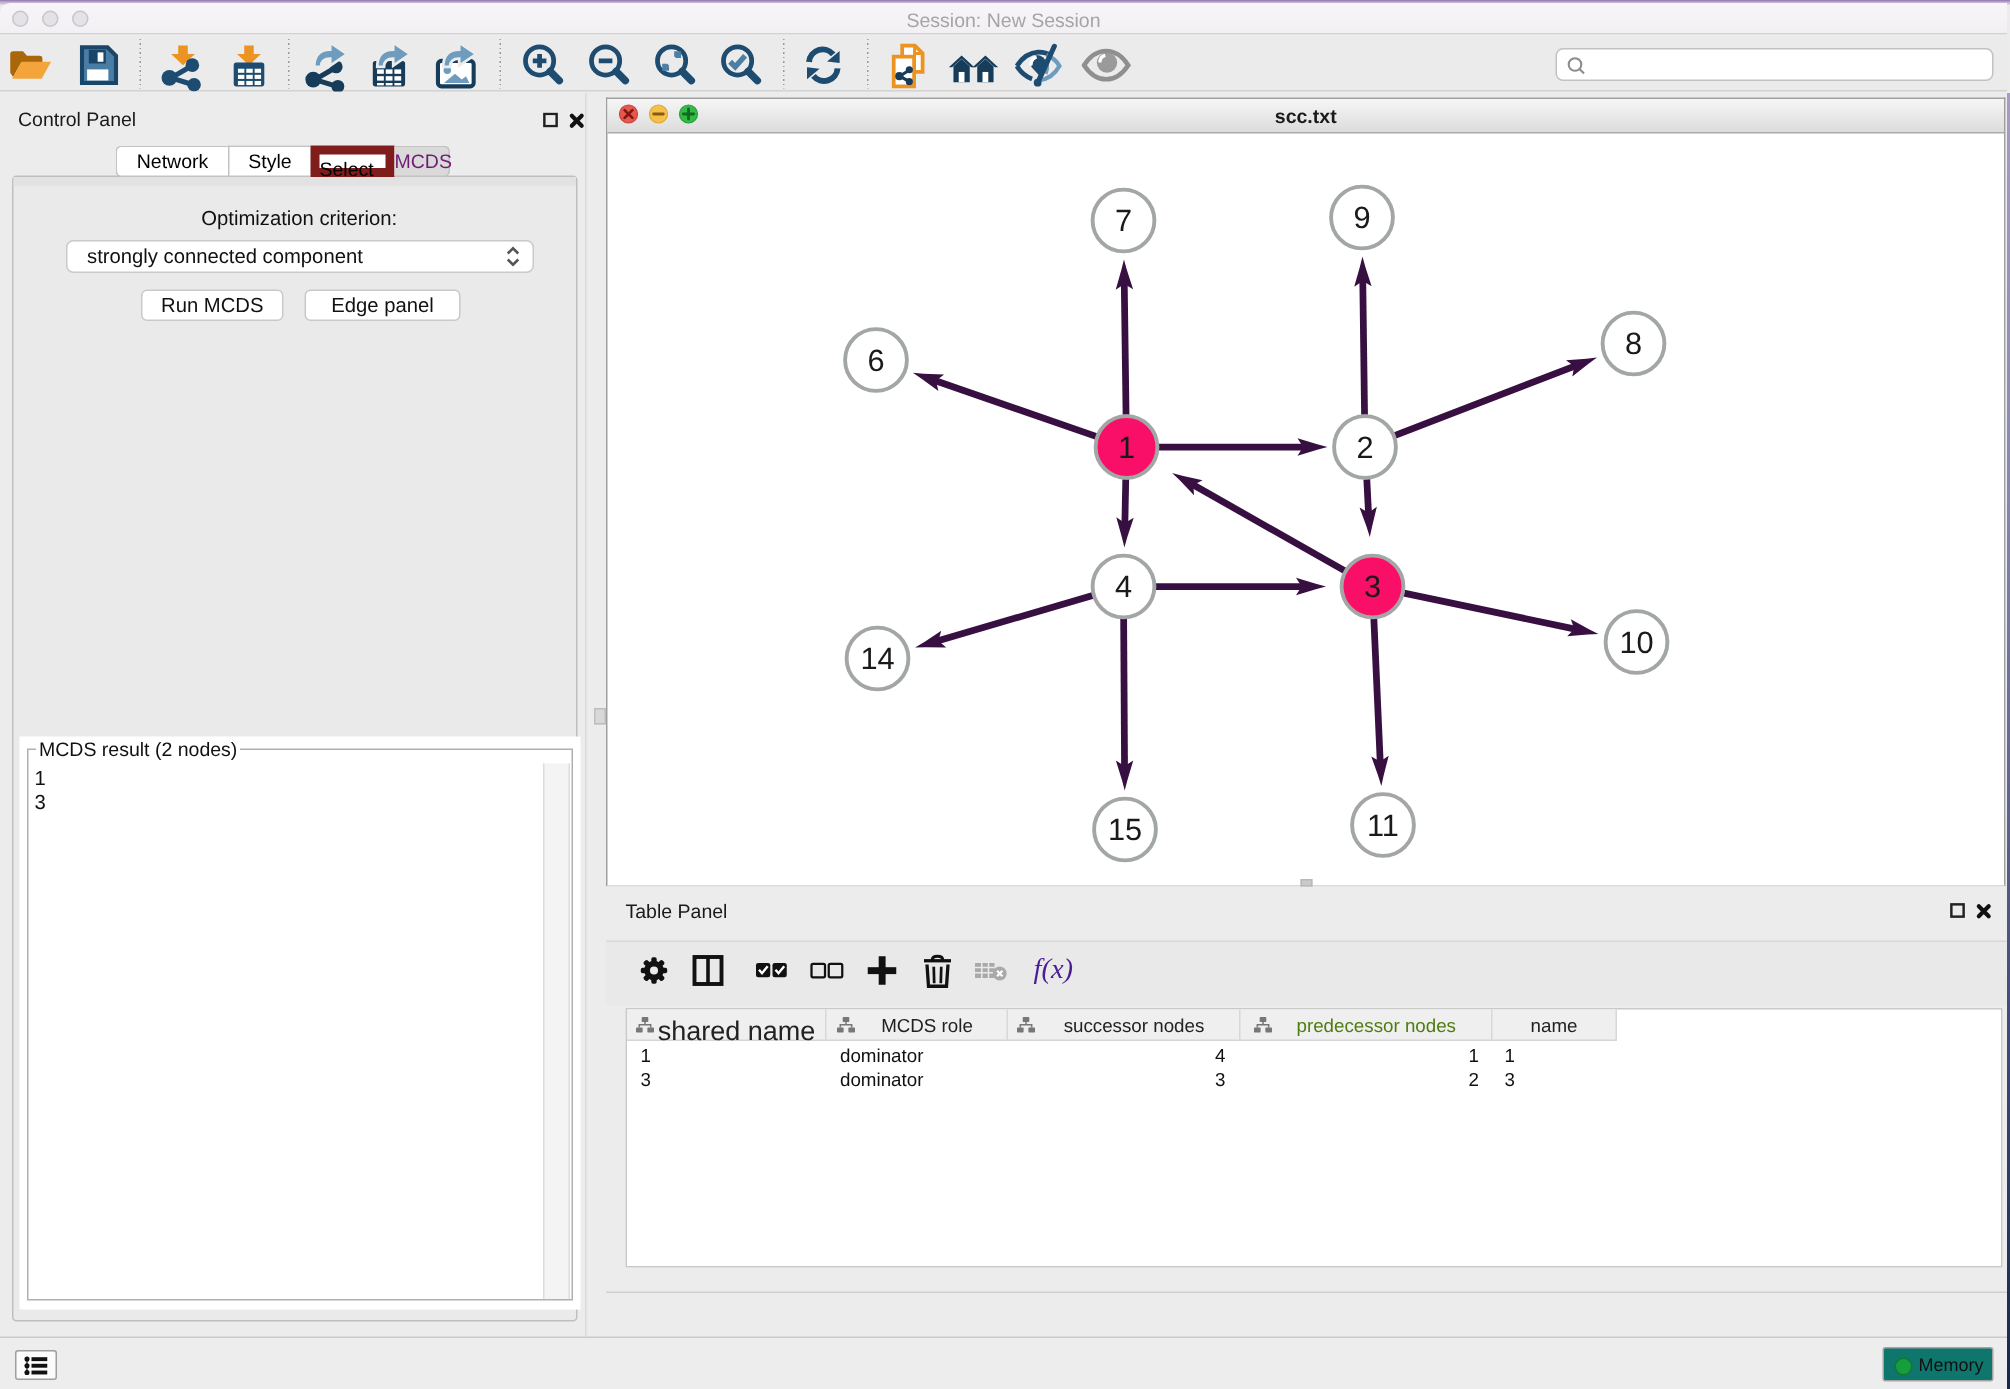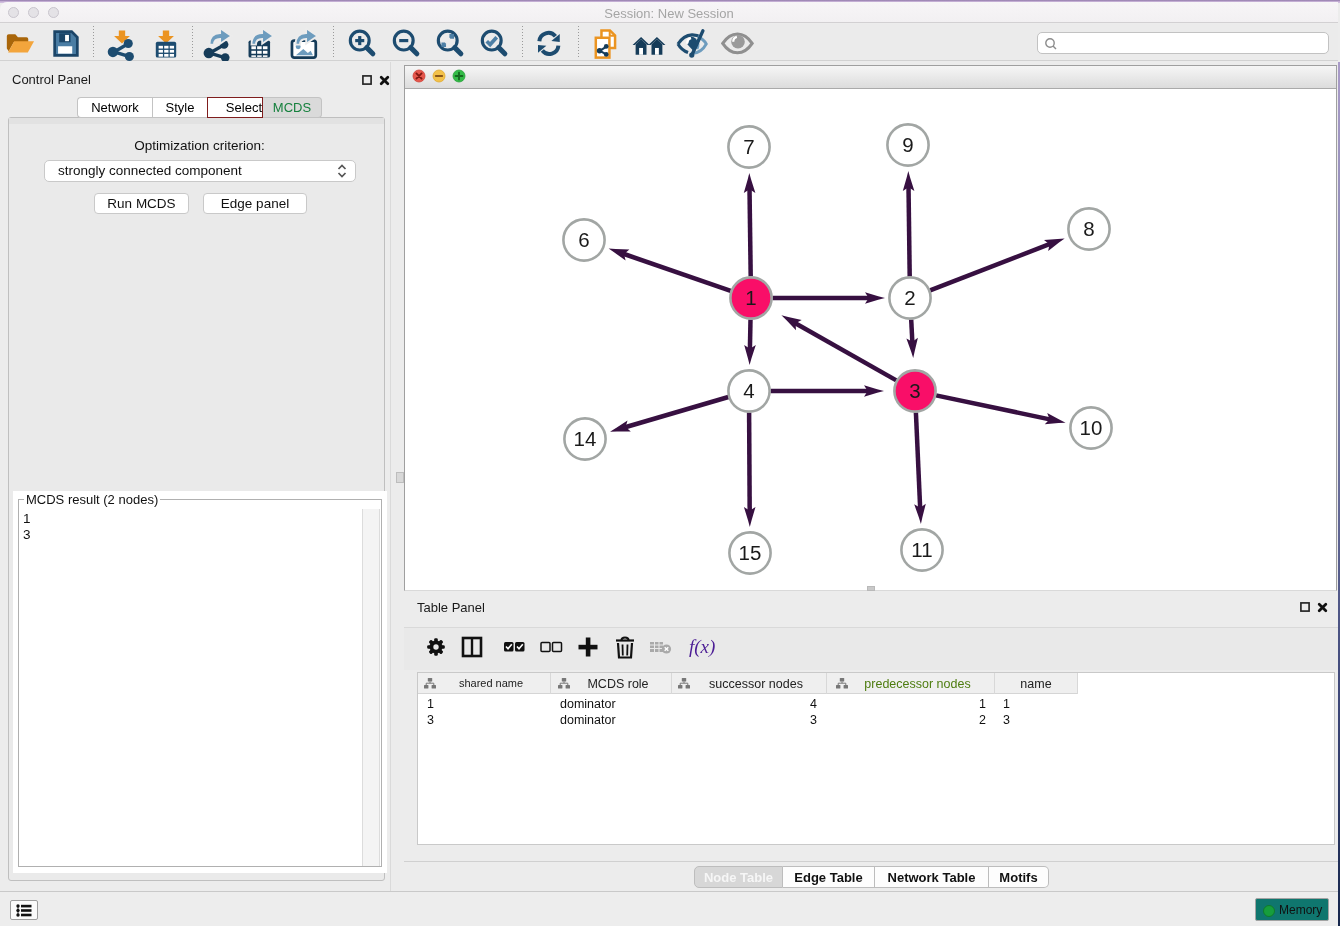--- a/index.html
+++ b/index.html
@@ -205,22 +205,22 @@
  <svg width="11" height="11" viewBox="0 0 12 12" style="position:absolute;left:379px;top:13px">
       <path d="M2.4 2.4 L9.6 9.6 M9.6 2.4 L2.4 9.6" stroke="#111" stroke-width="3" stroke-linecap="round"></path>
     </svg>
 
  <div class="abs" style="left:8px;top:55px;width:377px;height:764px;border:1px solid #bfbfbf;background:#eaeaea;border-radius:3px"></div>
  <div class="abs" style="left:9px;top:56px;width:375px;height:6px;background:#e2e2e2"></div>
 
  <div class="abs" style="left:77px;top:35px;height:21px;display:flex;font-size:13px">
   <div style="width:75px;background:#fff;border:1px solid #c3c3c3;border-right:none;border-radius:4px 0 0 4px;text-align:center;line-height:20px">Network</div>
   <div style="width:55px;background:#fff;border:1px solid #c3c3c3;border-right:none;text-align:center;line-height:20px">Style</div>
-  <div style="width:56px;background:#fff;border:1px solid #7f1d1d;text-align:right;line-height:20px">Select</div>
-  <div style="width:59px;background:#dadada;border:1px solid #c3c3c3;border-left:none;border-radius:0 4px 4px 0;text-align:center;line-height:20px;color:#15803d">MCDS</div>
+  <div style="width:56px;background:#fff;border:6px solid #7f1d1d;text-align:left;line-height:20px">Select</div>
+  <div style="width:37px;background:#dadada;border:1px solid #c3c3c3;border-left:none;border-radius:0 4px 4px 0;text-align:left;line-height:20px;color:#701a75">MCDS</div>
  </div>
  <div class="abs" style="left:44px;top:98px;width:312px;height:22px;background:#fff;border:1px solid #c9c9c9;border-radius:5px;font-size:13.5px;color:#111;line-height:20px;padding-left:13px">strongly connected component
   <svg width="10" height="14" viewBox="0 0 10 14" style="position:absolute;right:8px;top:3px">
         <path d="M1.5 5 L5 1.5 L8.5 5" fill="none" stroke="#555" stroke-width="1.7"></path>
         <path d="M1.5 9 L5 12.5 L8.5 9" fill="none" stroke="#555" stroke-width="1.7"></path>
       </svg>
  </div>
  <div class="abs" style="left:0;top:76px;width:391px;text-align:center;font-size:13.5px;color:#111"><span style="margin-left:8px">Optimization criterion:</span></div>
  <div class="abs" style="left:94px;top:131px;width:95px;height:21px;background:#fff;border:1px solid #c9c9c9;border-radius:4px;font-size:13.5px;text-align:center;line-height:19px;color:#111">Run MCDS</div>
  <div class="abs" style="left:203px;top:131px;width:104px;height:21px;background:#fff;border:1px solid #c9c9c9;border-radius:4px;font-size:13.5px;text-align:center;line-height:19px;color:#111">Edge panel</div>
@@ -230,20 +230,21 @@
  <div class="abs" style="left:24px;top:430px;font-size:13px;color:#111;background:#fff;padding:0 2px">MCDS result (2 nodes)</div>
  <div class="abs" style="left:23px;top:449px;font-size:13.5px;color:#111;line-height:15.5px">1<br>3</div>
  <div class="abs" style="left:362px;top:447px;width:18px;height:357px;background:#f4f4f4;border-left:1px solid #dcdcdc;border-right:1px solid #dcdcdc"></div>
 </div>
 <div class="abs" style="left:390px;top:62px;width:1px;height:829px;background:#dadada"></div>
 
 <div class="abs" style="left:396px;top:472px;width:8px;height:11px;background:#d8d8d8;border:1px solid #bdbdbd"></div>
 
 <div class="abs" style="left:404px;top:65px;width:933px;height:526px;border:1px solid #9f9f9f;border-bottom-color:#d9d9d9;background:#fff">
  <div class="abs" style="left:0;top:0;width:931px;height:23px;background:linear-gradient(#f6f6f6,#dcdcdc);border-bottom:1px solid #aaa">
+  <div style="text-align:center;font-size:13px;font-weight:bold;color:#1a1a1a;padding-top:4px">scc.txt</div>
   <svg width="14" height="14" viewBox="0 0 14 14" style="position:absolute;left:7px;top:3px">
         <circle cx="7" cy="7" r="6" fill="#e6574c" stroke="#ce4138" stroke-width="0.8"></circle>
         <path d="M4.4 4.4 L9.6 9.6 M9.6 4.4 L4.4 9.6" stroke="#801812" stroke-width="1.8" stroke-linecap="round"></path>
       </svg>
   <svg width="14" height="14" viewBox="0 0 14 14" style="position:absolute;left:27px;top:3px">
         <circle cx="7" cy="7" r="6" fill="#f3c14a" stroke="#dfa92f" stroke-width="0.8"></circle>
         <line x1="3.8" y1="7" x2="10.2" y2="7" stroke="#89571a" stroke-width="1.9" stroke-linecap="round"></line>
       </svg>
   <svg width="14" height="14" viewBox="0 0 14 14" style="position:absolute;left:47px;top:3px">
         <circle cx="7" cy="7" r="6" fill="#33bb47" stroke="#27a03a" stroke-width="0.8"></circle>
@@ -398,43 +399,37 @@
         <rect x="0" y="7" width="4.4" height="3.4" rx="0.5" fill="#777"></rect>
         <rect x="7.6" y="7" width="4.4" height="3.4" rx="0.5" fill="#777"></rect>
         <path d="M6 3.4 L6 5.2 M2.2 7 L2.2 5.2 L9.8 5.2 L9.8 7" stroke="#777" stroke-width="1" fill="none"></path>
       </svg>
       <svg width="12" height="11" viewBox="0 0 12 11" style="position:absolute;left:418px;top:5px">
         <rect x="3.8" y="0" width="4.4" height="3.4" rx="0.5" fill="#777"></rect>
         <rect x="0" y="7" width="4.4" height="3.4" rx="0.5" fill="#777"></rect>
         <rect x="7.6" y="7" width="4.4" height="3.4" rx="0.5" fill="#777"></rect>
         <path d="M6 3.4 L6 5.2 M2.2 7 L2.2 5.2 L9.8 5.2 L9.8 7" stroke="#777" stroke-width="1" fill="none"></path>
       </svg>
-  <div class="abs" style="left:0px;top:4px;width:132px;text-align:center;font-size:11px;color:#222"><span style="margin-left:14px">shared name</span></div>
+  <div class="abs" style="left:0px;top:4px;width:132px;text-align:center;font-size:18px;color:#222"><span style="margin-left:14px">shared name</span></div>
   <div class="abs" style="left:133px;top:4px;width:120px;text-align:center;font-size:12.5px;color:#222"><span style="margin-left:14px">MCDS role</span></div>
   <div class="abs" style="left:254px;top:4px;width:154px;text-align:center;font-size:12.5px;color:#222"><span style="margin-left:14px">successor nodes</span></div>
   <div class="abs" style="left:409px;top:4px;width:167px;text-align:center;font-size:12.5px;color:#4d7c0f"><span style="margin-left:14px">predecessor nodes</span></div>
   <div class="abs" style="left:577px;top:4px;width:82px;text-align:center;font-size:12.5px;color:#222">name</div>
   <div class="abs" style="left:9px;top:24px;font-size:12.5px;color:#111">1</div>
   <div class="abs" style="left:142px;top:24px;font-size:12.5px;color:#111">dominator</div>
   <div class="abs" style="left:330px;top:24px;width:69px;text-align:right;font-size:12.5px;color:#111">4</div>
   <div class="abs" style="left:500px;top:24px;width:68px;text-align:right;font-size:12.5px;color:#111">1</div>
   <div class="abs" style="left:585px;top:24px;font-size:12.5px;color:#111">1</div>
   <div class="abs" style="left:9px;top:40px;font-size:12.5px;color:#111">3</div>
   <div class="abs" style="left:142px;top:40px;font-size:12.5px;color:#111">dominator</div>
   <div class="abs" style="left:330px;top:40px;width:69px;text-align:right;font-size:12.5px;color:#111">3</div>
   <div class="abs" style="left:500px;top:40px;width:68px;text-align:right;font-size:12.5px;color:#111">2</div>
   <div class="abs" style="left:585px;top:40px;font-size:12.5px;color:#111">3</div>
  </div>
  <div class="abs" style="left:0;top:265px;width:934px;height:1px;background:#d0d0d0"></div>
- <div class="abs" style="left:290px;top:270px;height:22px;display:flex;font-size:13px;font-weight:bold">
-  <div style="width:89px;background:#d7d7d7;border:1px solid #bdbdbd;border-radius:5px 0 0 5px;text-align:center;line-height:21px;color:#f6f6f6">Node Table</div>
-  <div style="width:92px;background:#fdfdfd;border:1px solid #bdbdbd;border-left:none;text-align:center;line-height:21px;color:#111">Edge Table</div>
-  <div style="width:114px;background:#fdfdfd;border:1px solid #bdbdbd;border-left:none;text-align:center;line-height:21px;color:#111">Network Table</div>
-  <div style="width:60px;background:#fdfdfd;border:1px solid #bdbdbd;border-left:none;border-radius:0 5px 5px 0;text-align:center;line-height:21px;color:#111">Motifs</div>
- </div>
 </div>
 
 <div class="abs" style="left:0;top:891px;width:1338px;height:35px;background:#ededed;border-top:1px solid #c9c9c9">
  <div class="abs" style="left:10px;top:8px;width:28px;height:20px;background:#fbfbfb;border:1px solid #9e9e9e;border-radius:2px">
   <svg width="16" height="13" viewBox="0 0 16 13" style="position:absolute;left:5px;top:3px">
    <circle cx="2" cy="2" r="1.7" fill="#111"></circle>
         <circle cx="2" cy="6.5" r="1.7" fill="#111"></circle>
         <circle cx="2" cy="11" r="1.7" fill="#111"></circle>
    <line x1="2" y1="2" x2="2" y2="11" stroke="#111" stroke-width="0.8"></line>
    <rect x="5" y="0.8" width="10.5" height="2.6" fill="#111"></rect>

